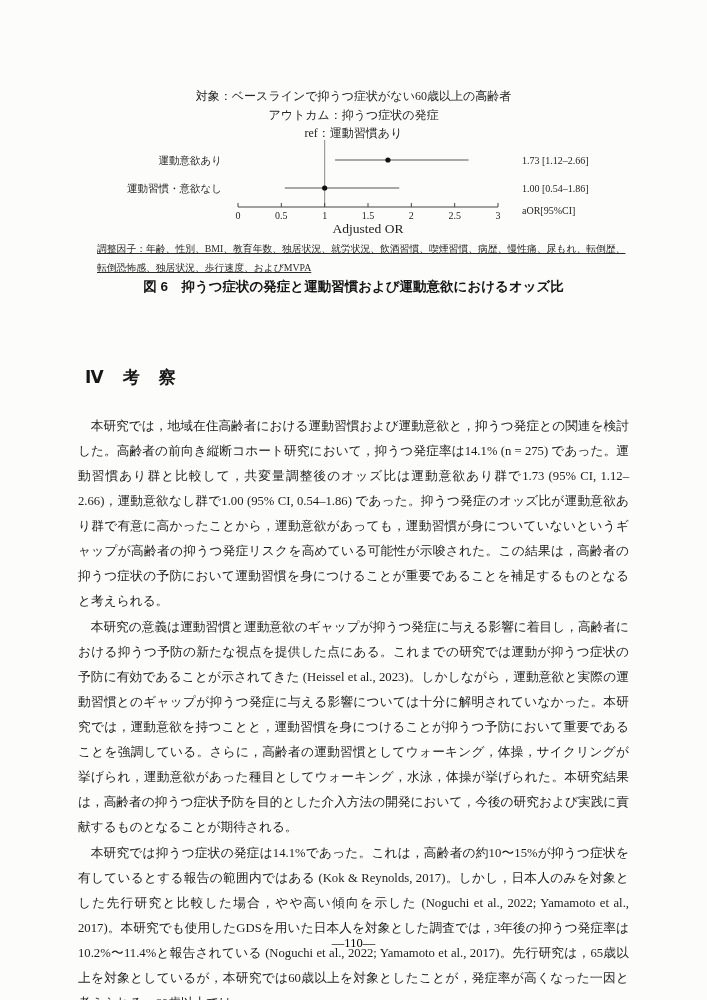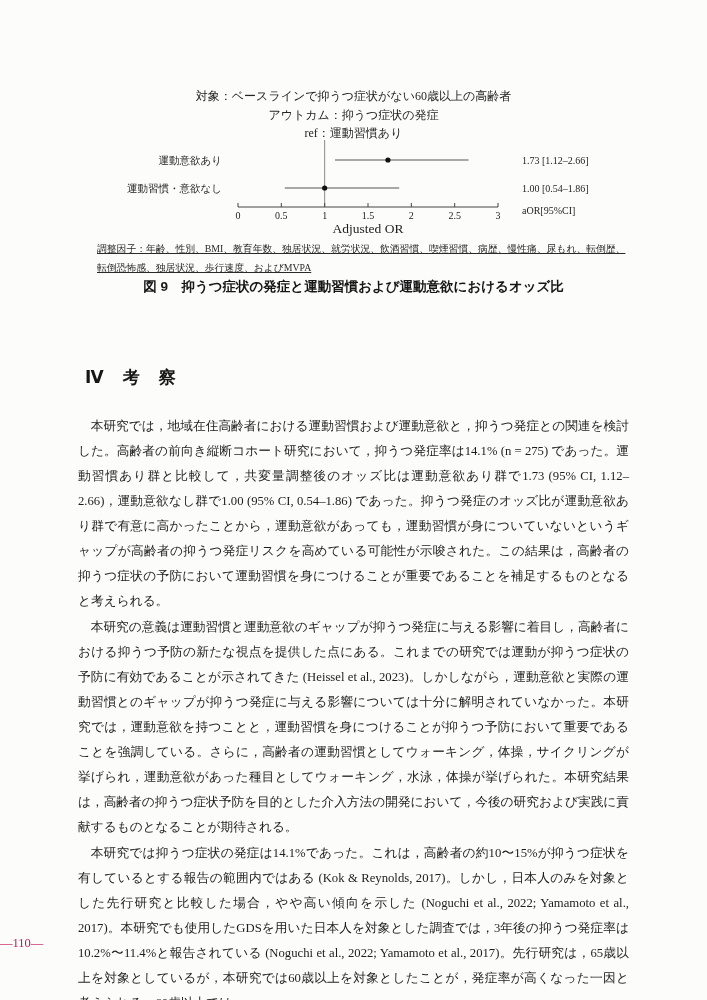--- a/index.html
+++ b/index.html
@@ -33,21 +33,21 @@
     font-family: "Liberation Sans", "DejaVu Sans", sans-serif;
     font-weight: bold; font-size: 17px; letter-spacing: 1px; color: #161616;
   }
   .body-text {
     position: absolute; top: 413px; left: 77px; width: 553px;
     font-size: 12.7px; line-height: 25px; text-align: justify;
   }
   .body-text p { margin: 1px; text-indent: 1em; }
   .page-number {
     position: absolute; top: 936px; left: 0; width: 707px;
-    font-size: 12.5px; color: #be185d;
+    text-align: center; font-size: 12.5px; color: #000000;
   }
 </style>
 </head>
 <body>
 
 <div class="page">
 
   <div class="fig-header">
     <div>対象：ベースラインで抑うつ症状がない60歳以上の高齢者</div>
     <div>アウトカム：抑うつ症状の発症</div>
@@ -81,21 +81,21 @@
       <line x1="199.8" y1="48" x2="314.2" y2="48" stroke="#555555" stroke-width="1.2"></line>
       <circle cx="239.66666666666666" cy="48" r="2.6" fill="#111111"></circle>
       <text x="437" y="52" font-size="10" class="st">1.00 [0.54–1.86]</text>
     </svg>
 
   <div class="fig-footnote">
     <div>調整因子：年齢、性別、BMI、教育年数、独居状況、就労状況、飲酒習慣、喫煙習慣、病歴、慢性痛、尿もれ、転倒歴、</div>
     <div>転倒恐怖感、独居状況、歩行速度、およびMVPA</div>
   </div>
 
-  <div class="fig-caption">図 9　抑うつ症状の発症と運動習慣および運動意欲におけるオッズ比</div>
+  <div class="fig-caption">図 6　抑うつ症状の発症と運動習慣および運動意欲におけるオッズ比</div>
 
   <div class="section-heading">Ⅳ　考　察</div>
 
   <div class="body-text">
     <p>本研究では，地域在住高齢者における運動習慣および運動意欲と，抑うつ発症との関連を検討した。高齢者の前向き縦断コホート研究において，抑うつ発症率は14.1% (n = 275) であった。運動習慣あり群と比較して，共変量調整後のオッズ比は運動意欲あり群で1.73 (95% CI, 1.12–2.66)，運動意欲なし群で1.00 (95% CI, 0.54–1.86) であった。抑うつ発症のオッズ比が運動意欲あり群で有意に高かったことから，運動意欲があっても，運動習慣が身についていないというギャップが高齢者の抑うつ発症リスクを高めている可能性が示唆された。この結果は，高齢者の抑うつ症状の予防において運動習慣を身につけることが重要であることを補足するものとなると考えられる。</p>
     <p>本研究の意義は運動習慣と運動意欲のギャップが抑うつ発症に与える影響に着目し，高齢者における抑うつ予防の新たな視点を提供した点にある。これまでの研究では運動が抑うつ症状の予防に有効であることが示されてきた (Heissel et al., 2023)。しかしながら，運動意欲と実際の運動習慣とのギャップが抑うつ発症に与える影響については十分に解明されていなかった。本研究では，運動意欲を持つことと，運動習慣を身につけることが抑うつ予防において重要であることを強調している。さらに，高齢者の運動習慣としてウォーキング，体操，サイクリングが挙げられ，運動意欲があった種目としてウォーキング，水泳，体操が挙げられた。本研究結果は，高齢者の抑うつ症状予防を目的とした介入方法の開発において，今後の研究および実践に貢献するものとなることが期待される。</p>
     <p>本研究では抑うつ症状の発症は14.1%であった。これは，高齢者の約10〜15%が抑うつ症状を有しているとする報告の範囲内ではある (Kok &amp; Reynolds, 2017)。しかし，日本人のみを対象とした先行研究と比較した場合，やや高い傾向を示した (Noguchi et al., 2022; Yamamoto et al., 2017)。本研究でも使用したGDSを用いた日本人を対象とした調査では，3年後の抑うつ発症率は10.2%〜11.4%と報告されている (Noguchi et al., 2022; Yamamoto et al., 2017)。先行研究は，65歳以上を対象としているが，本研究では60歳以上を対象としたことが，発症率が高くなった一因と考えられる。60歳以上では</p>
   </div>
 
   <div class="page-number">—110—</div>

